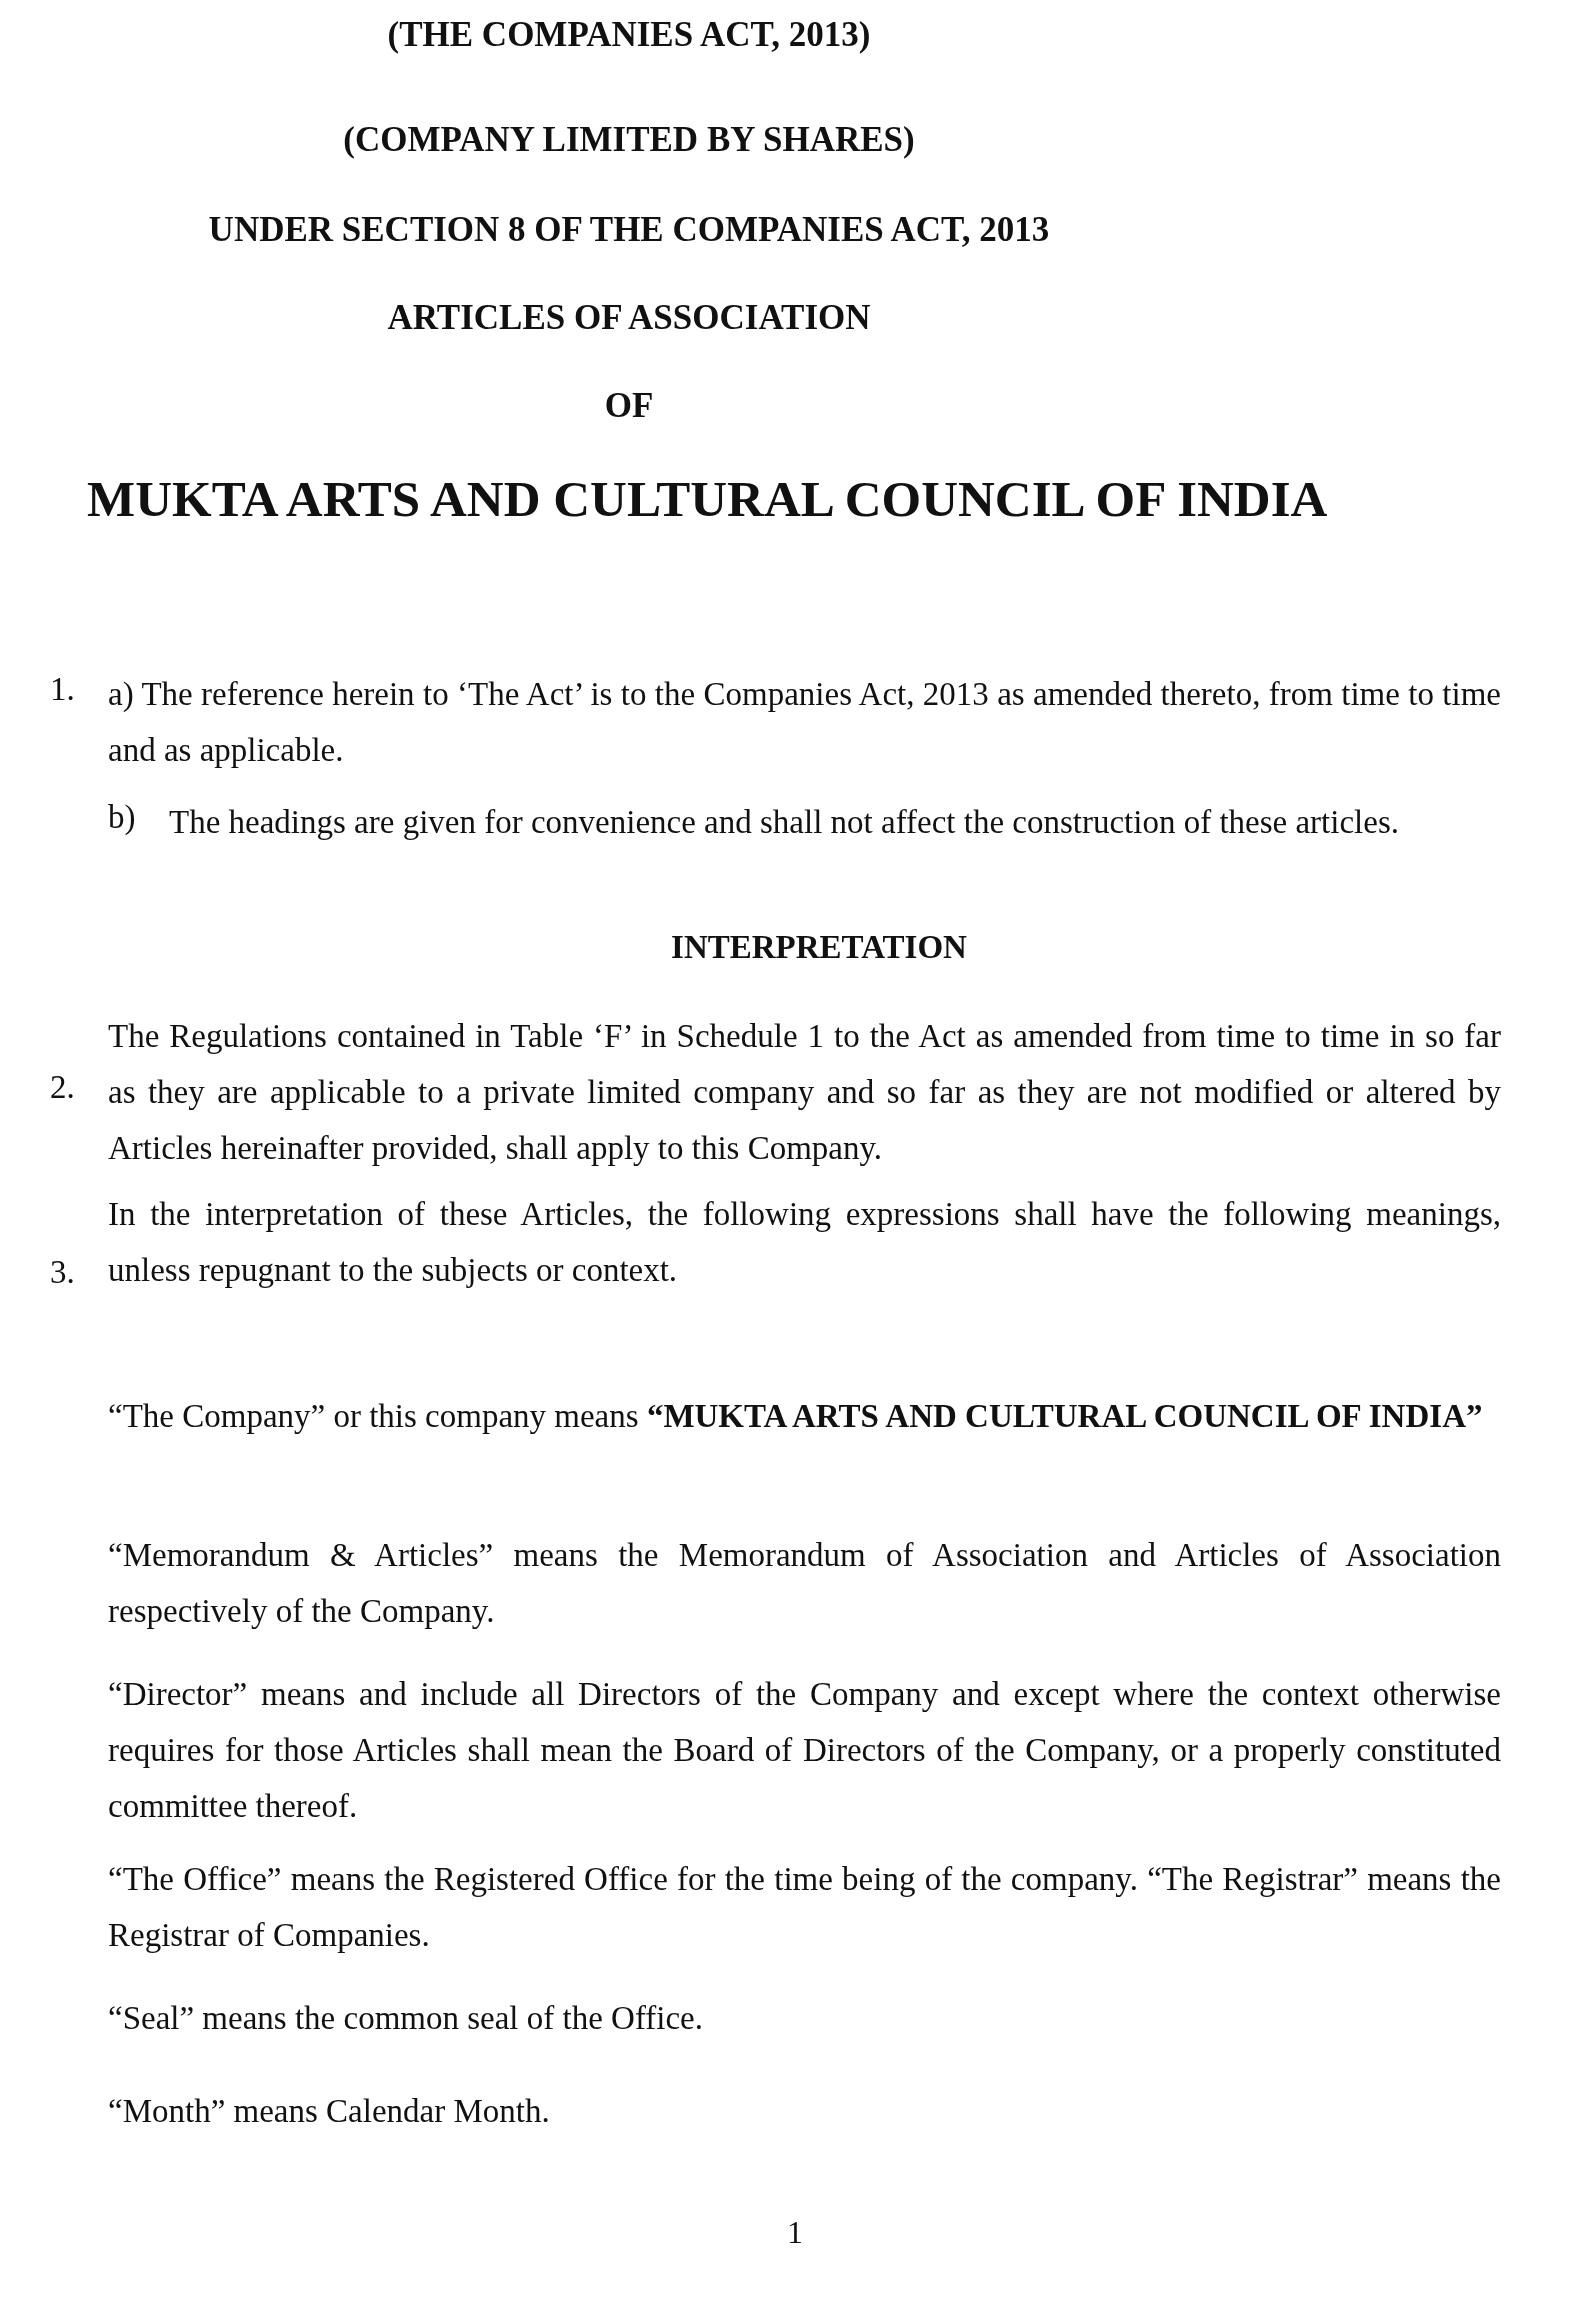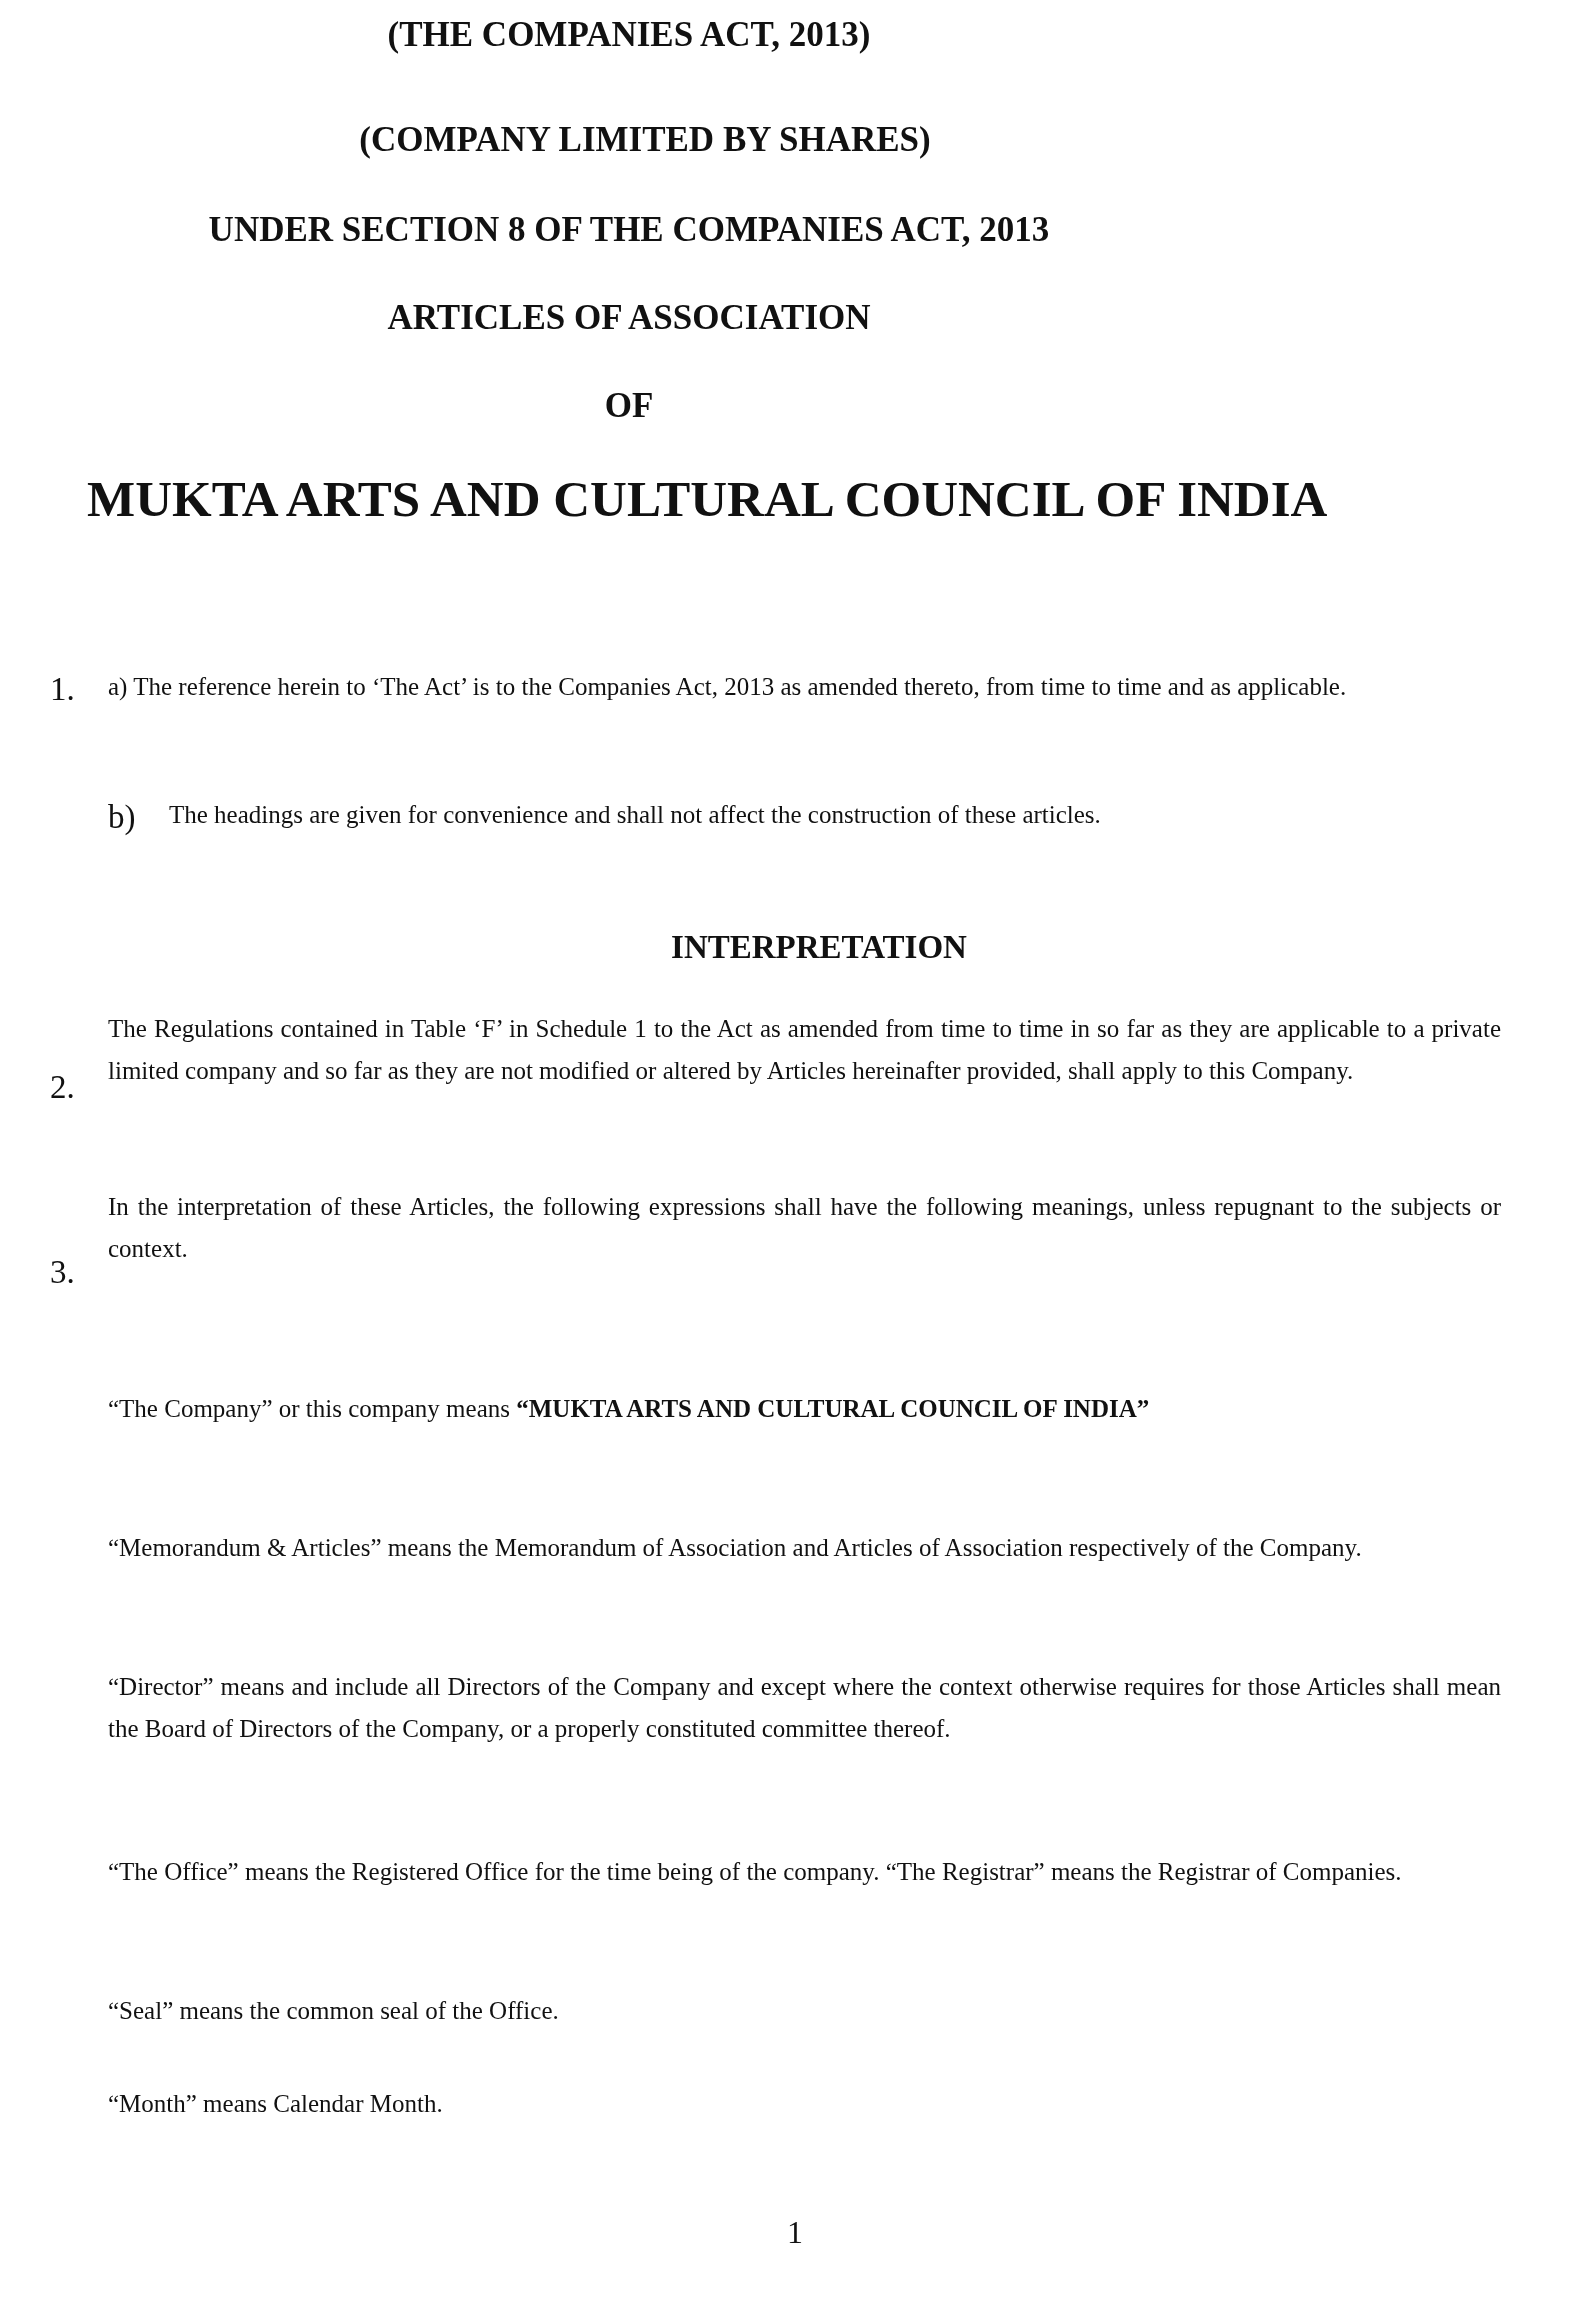--- a/index.html
+++ b/index.html
@@ -1,34 +1,34 @@
 <!DOCTYPE html>
 <html style="font-size:14.4px"><head>
 <meta charset="utf-8">
 <style>
   html, body { margin: 0; padding: 0; background: #ffffff; }
   body { width: 1590px; height: 2304px; position: relative; overflow: hidden;
          font-family: "Liberation Serif", "DejaVu Serif", serif; color: #111; }
   .abs { position: absolute; }
   .center-line { left: 0; width: 1258px; text-align: center; font-weight: bold; font-size: 35px; line-height: 41px; }
   .main-title { left: 87px; font-weight: bold; font-size: 51px; line-height: 59px; white-space: nowrap; }
-  .body { font-size: 25px; line-height: 42px; text-align: justify; }
+  .body { font-size: 33px; line-height: 56px; text-align: justify; }
   .num { font-size: 33px; line-height: 47px; left: 50px; }
   .para { left: 108px; width: 1393px; }
   .para-b { left: 169px; width: 1332px; }
   .sub-label { left: 108px; font-size: 33px; line-height: 47px; }
   .heading { left: 0; width: 1638px; text-align: center; font-weight: bold; font-size: 33px; line-height: 41px; }
   .page-num { left: 0; width: 1590px; text-align: center; font-size: 32px; line-height: 40px; }
   b { font-weight: bold; }
 </style>
 </head>
 <body>
 
 <div class="abs center-line" style="top:14.4px;">(THE COMPANIES ACT, 2013)</div>
-<div class="abs center-line" style="top:119px;margin-left:16px;">(COMPANY LIMITED BY SHARES)</div>
+<div class="abs center-line" style="top:119px;">(COMPANY LIMITED BY SHARES)</div>
 <div class="abs center-line" style="top:209px;">UNDER SECTION 8 OF THE COMPANIES ACT, 2013</div>
 <div class="abs center-line" style="top:297px;">ARTICLES OF ASSOCIATION</div>
 <div class="abs center-line" style="top:385px;">OF</div>
 <div class="abs main-title" style="top:470px;">MUKTA ARTS AND CULTURAL COUNCIL OF INDIA</div>
 
 <div class="abs num" style="top:666px;">1.</div>
 <div class="abs body para" style="top:666px;">a) The reference herein to ‘The Act’ is to the Companies Act, 2013 as amended thereto, from time to time and as applicable.</div>
 
 <div class="abs sub-label" style="top:794px;">b)</div>
 <div class="abs body para-b" style="top:794px;">The headings are given for convenience and shall not affect the construction of these articles.</div>

